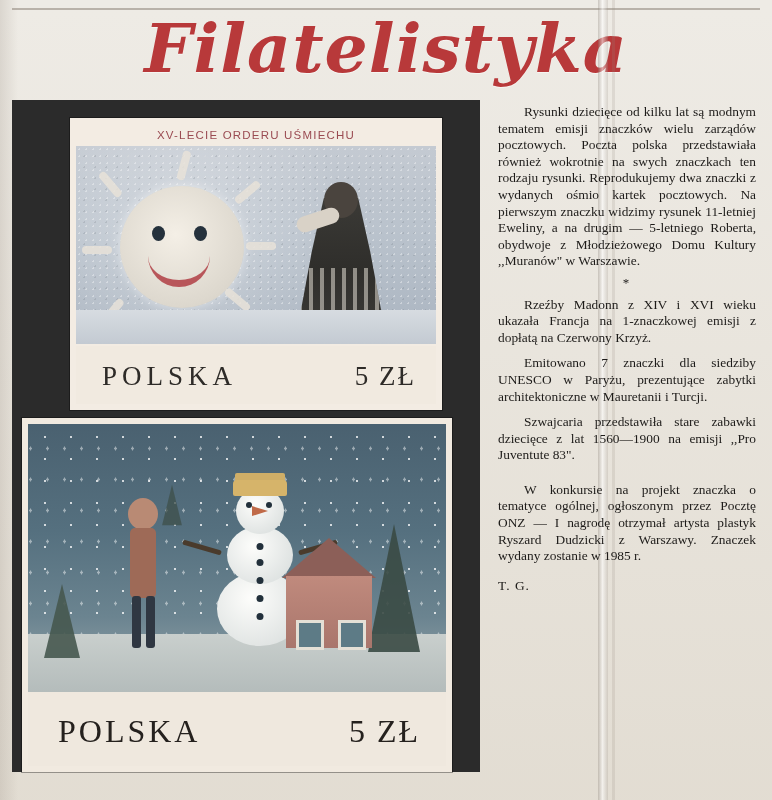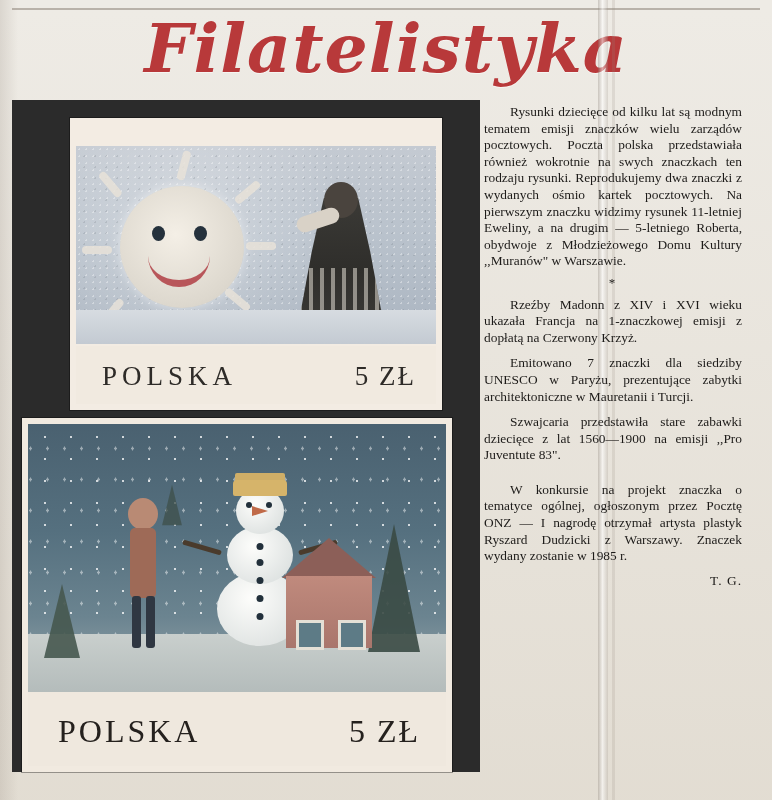--- a/index.html
+++ b/index.html
@@ -347,21 +347,21 @@
   }
   .s2-value {
     position:absolute; right: 26px; bottom: 16px;
     font-family: "Liberation Serif", serif;
     font-size: 32px; letter-spacing: 2px; color: #25211e;
   }
 
   
   .text-col {
     position: absolute;
-    left: 484px;
+    left: 498px;
     top: 104px;
     width: 258px;
     color: #1d1b19;
     font-family: "Liberation Serif", serif;
     font-size: 13.4px;
     line-height: 16.6px;
     text-align: justify;
   }
   .text-col p {
     margin: 0 0 0 0;
@@ -371,22 +371,21 @@
   }
   .indent { text-indent: 26px; }
   .sep {
     text-align: center;
     margin: 5px 0 5px 0;
     font-size: 13px;
     letter-spacing: 2px;
   }
   .gap { height: 9px; }
   .signature {
-    text-align: right;
-    margin-top: 8px;
+    margin-top: 13px;
     font-size: 13.4px;
     letter-spacing: 1px;
   }
 </style>
 </head>
 <body>
 
 <div class="page">
 
   <div class="rule top"></div>
@@ -395,20 +394,21 @@
     <span class="title">Filatelistyka</span>
   </div>
 
   <div class="fold"></div>
   <div class="fold2"></div>
 
   <div class="stamp-col">
 
     <div class="stamp one">
       <div class="stamp-inner">
+        <div class="s1-caption">XV-LECIE ORDERU UŚMIECHU</div>
         <div class="s1-art">
           <div class="sun"></div>
           <div class="ray" style="left:170px; top:96px; transform:rotate(0deg);"></div>
           <div class="ray" style="left:160px; top:52px; transform:rotate(-40deg);"></div>
           <div class="ray" style="left:150px; top:140px; transform:rotate(40deg);"></div>
           <div class="ray" style="left:104px; top:30px; transform:rotate(-75deg);"></div>
           <div class="ray" style="left:44px; top:46px; transform:rotate(-130deg);"></div>
           <div class="ray" style="left:36px; top:100px; transform:rotate(180deg);"></div>
           <div class="ray" style="left:46px; top:150px; transform:rotate(130deg);"></div>
           <div class="ray" style="left:104px; top:170px; transform:rotate(78deg);"></div>

